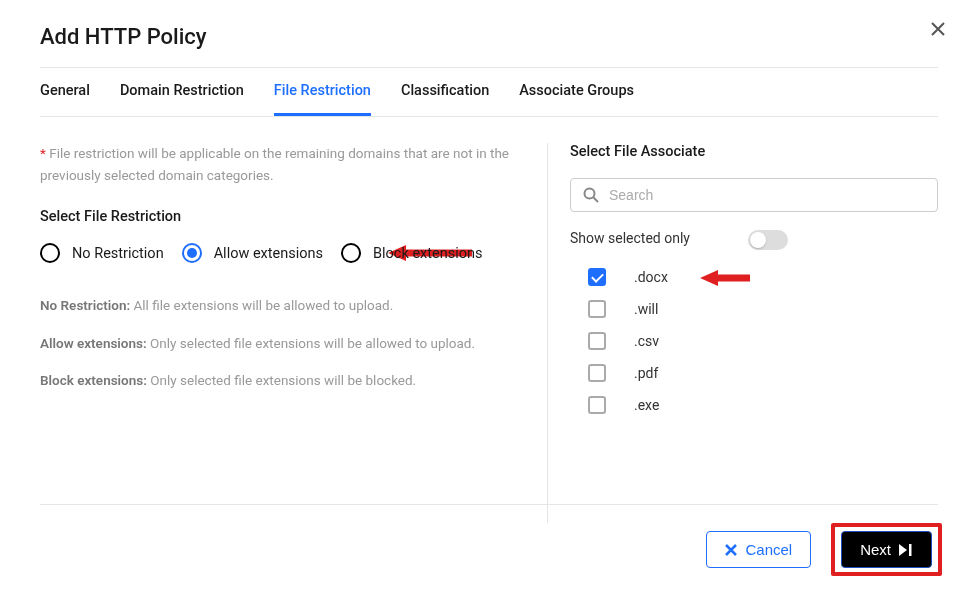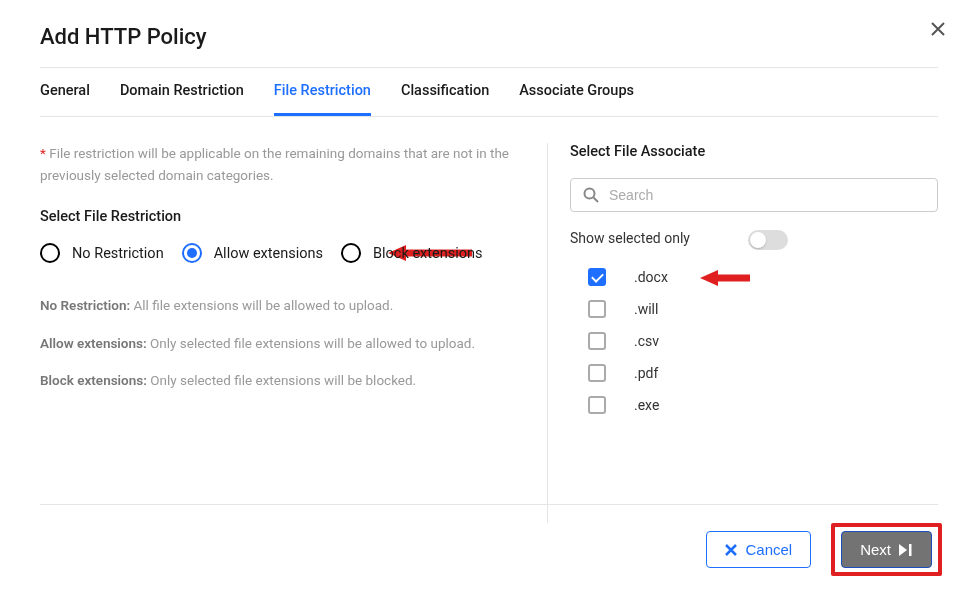--- a/index.html
+++ b/index.html
@@ -256,21 +256,21 @@
     align-items: center;
     gap: 8px;
   }
   .btn-cancel {
     border: 1.5px solid #1e6fff;
     background: #fff;
     color: #1e6fff;
   }
   .btn-next {
     border: 1.5px solid #1e4dbf;
-    background: #737373;
+    background: #000000;
     color: #fff;
     text-align: center;
   }
   .highlight-box {
     border: 4px solid #e02020;
     padding: 4px 6px;
     border-radius: 2px;
   }
   .arrow-right {
     position: absolute;

